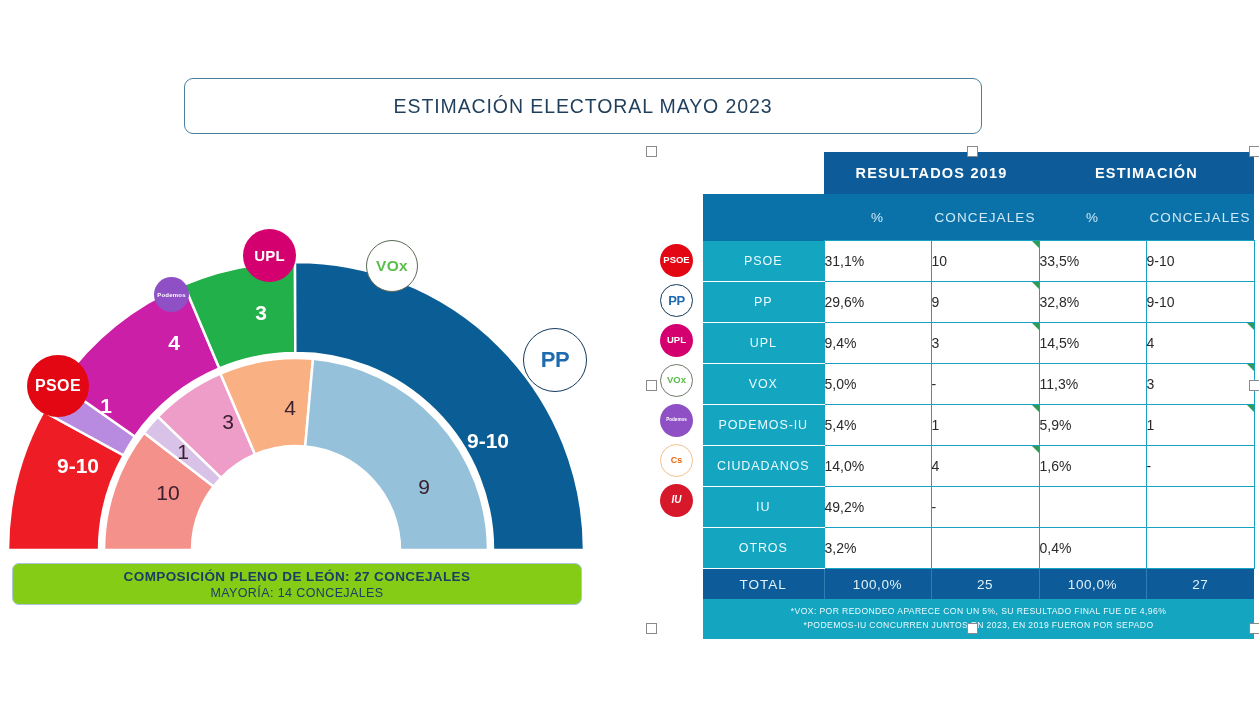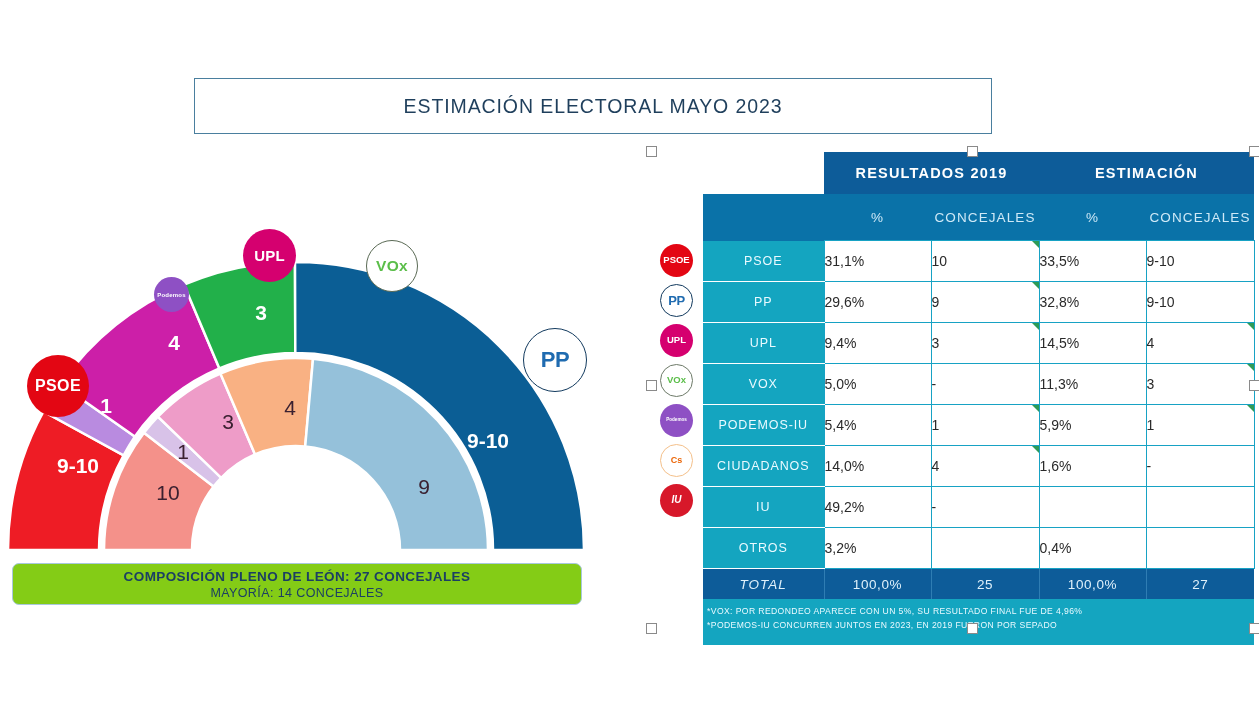--- a/index.html
+++ b/index.html
@@ -5,22 +5,22 @@
   html,body{margin:0;padding:0;}
   body{
     width:1259px;height:708px;background:#ffffff;
     font-family:"Liberation Sans", sans-serif;
     overflow:hidden;position:relative;
   }
   .stage{position:absolute;inset:0;}
 
   
   #title-box{
-    position:absolute;left:194px;top:78px;width:796px;height:54px;
-    border:1.6px solid #4a7f9e;border-radius:0;background:#ffffff;
+    position:absolute;left:184px;top:78px;width:796px;height:54px;
+    border:1.6px solid #4a7f9e;border-radius:9px;background:#ffffff;
     display:flex;align-items:center;justify-content:center;
   }
   #title-text{
     font-size:19.5px;letter-spacing:.9px;color:#1f3f5c;white-space:nowrap;
   }
 
   
   #hemicycle{position:absolute;left:0px;top:215px;width:610px;height:360px;}
   #hemicycle svg{display:block;}
   .seg-label{font-weight:bold;text-anchor:middle;dominant-baseline:central;}
@@ -106,30 +106,30 @@
     background:#ffffff;color:#2a2a2a;font-size:14px;height:40px;
     text-align:left;vertical-align:middle;
     border:1px solid #17A2C4;position:relative;
   }
   .data-cell.flag::after{
     content:"";position:absolute;top:0;right:0;
     border-top:7px solid #2E9B57;border-left:7px solid transparent;
   }
   .total-cell-party{
     background:#0D5C99;color:#dff1fb;font-size:13.5px;letter-spacing:1px;
-    height:30px;text-align:center;vertical-align:middle;font-style:italic;
+    height:30px;text-align:center;vertical-align:middle;
   }
   .total-cell{
     background:#0D5C99;color:#dff1fb;font-size:13.5px;letter-spacing:.6px;
     height:30px;text-align:center;vertical-align:middle;
     border-left:1px solid #2f7db3;
   }
   .note-cell{
     background:#14A5C0;color:#eafaff;font-size:8.6px;letter-spacing:.4px;
-    vertical-align:middle;padding:5px 4px 13px;line-height:1.65;
+    text-align:center;vertical-align:middle;padding:5px 4px 7px;line-height:1.65;
   }
 
   
   .handle{
     position:absolute;width:11px;height:11px;background:#ffffff;
     border:1.4px solid #8a8a8a;box-sizing:border-box;
   }
 </style>
 </head>
 <body>

